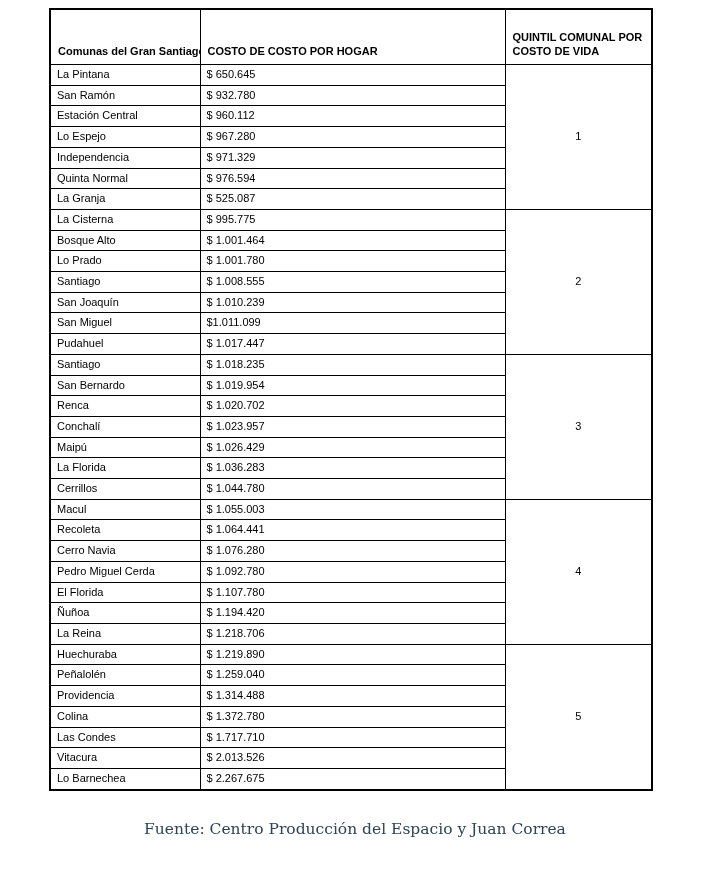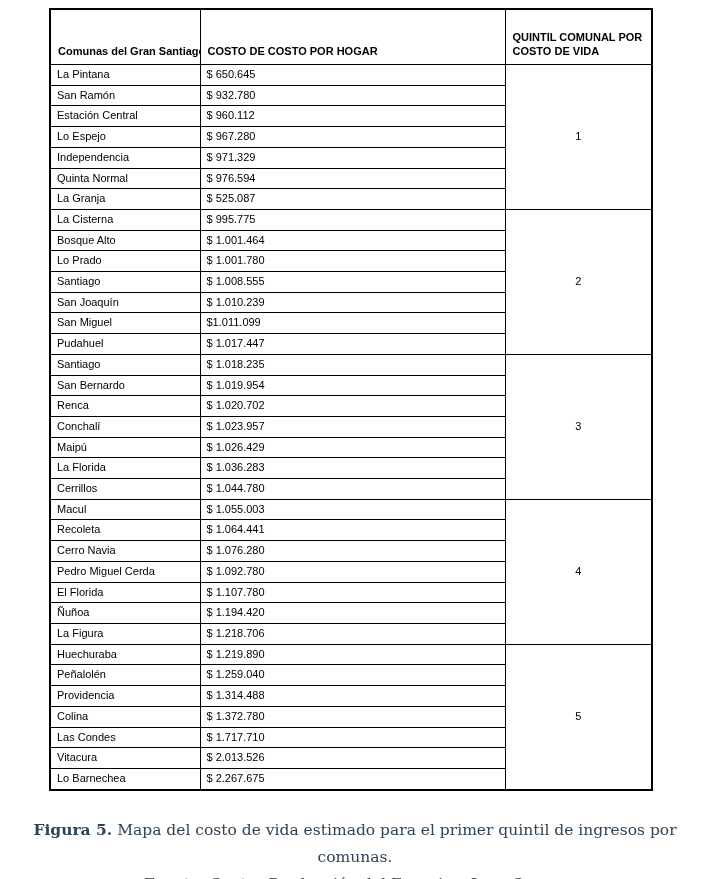--- a/index.html
+++ b/index.html
@@ -196,21 +196,21 @@
         </tr>
         <tr>
           <td>El Florida</td>
           <td>$ 1.107.780</td>
         </tr>
         <tr>
           <td>Ñuñoa</td>
           <td>$ 1.194.420</td>
         </tr>
         <tr>
-          <td>La Figura</td>
+          <td>La Reina</td>
           <td>$ 1.218.706</td>
         </tr>
         <tr>
           <td>Huechuraba</td>
           <td>$ 1.219.890</td>
           <td class="quintil-cell" rowspan="7">5</td>
         </tr>
         <tr>
           <td>Peñalolén</td>
           <td>$ 1.259.040</td>
@@ -233,15 +233,14 @@
         </tr>
         <tr>
           <td>Lo Barnechea</td>
           <td>$ 2.267.675</td>
         </tr>
       </tbody>
   </table>
 </div>
 
 <div class="caption">
-  <div><span class="fig-label">Figura 5.</span><span> Mapa del costo de vida estimado para el primer quintil de ingresos por comunas.</span></div>
   <div>Fuente: Centro Producción del Espacio y Juan Correa</div>
 </div>
 
 </body></html>

